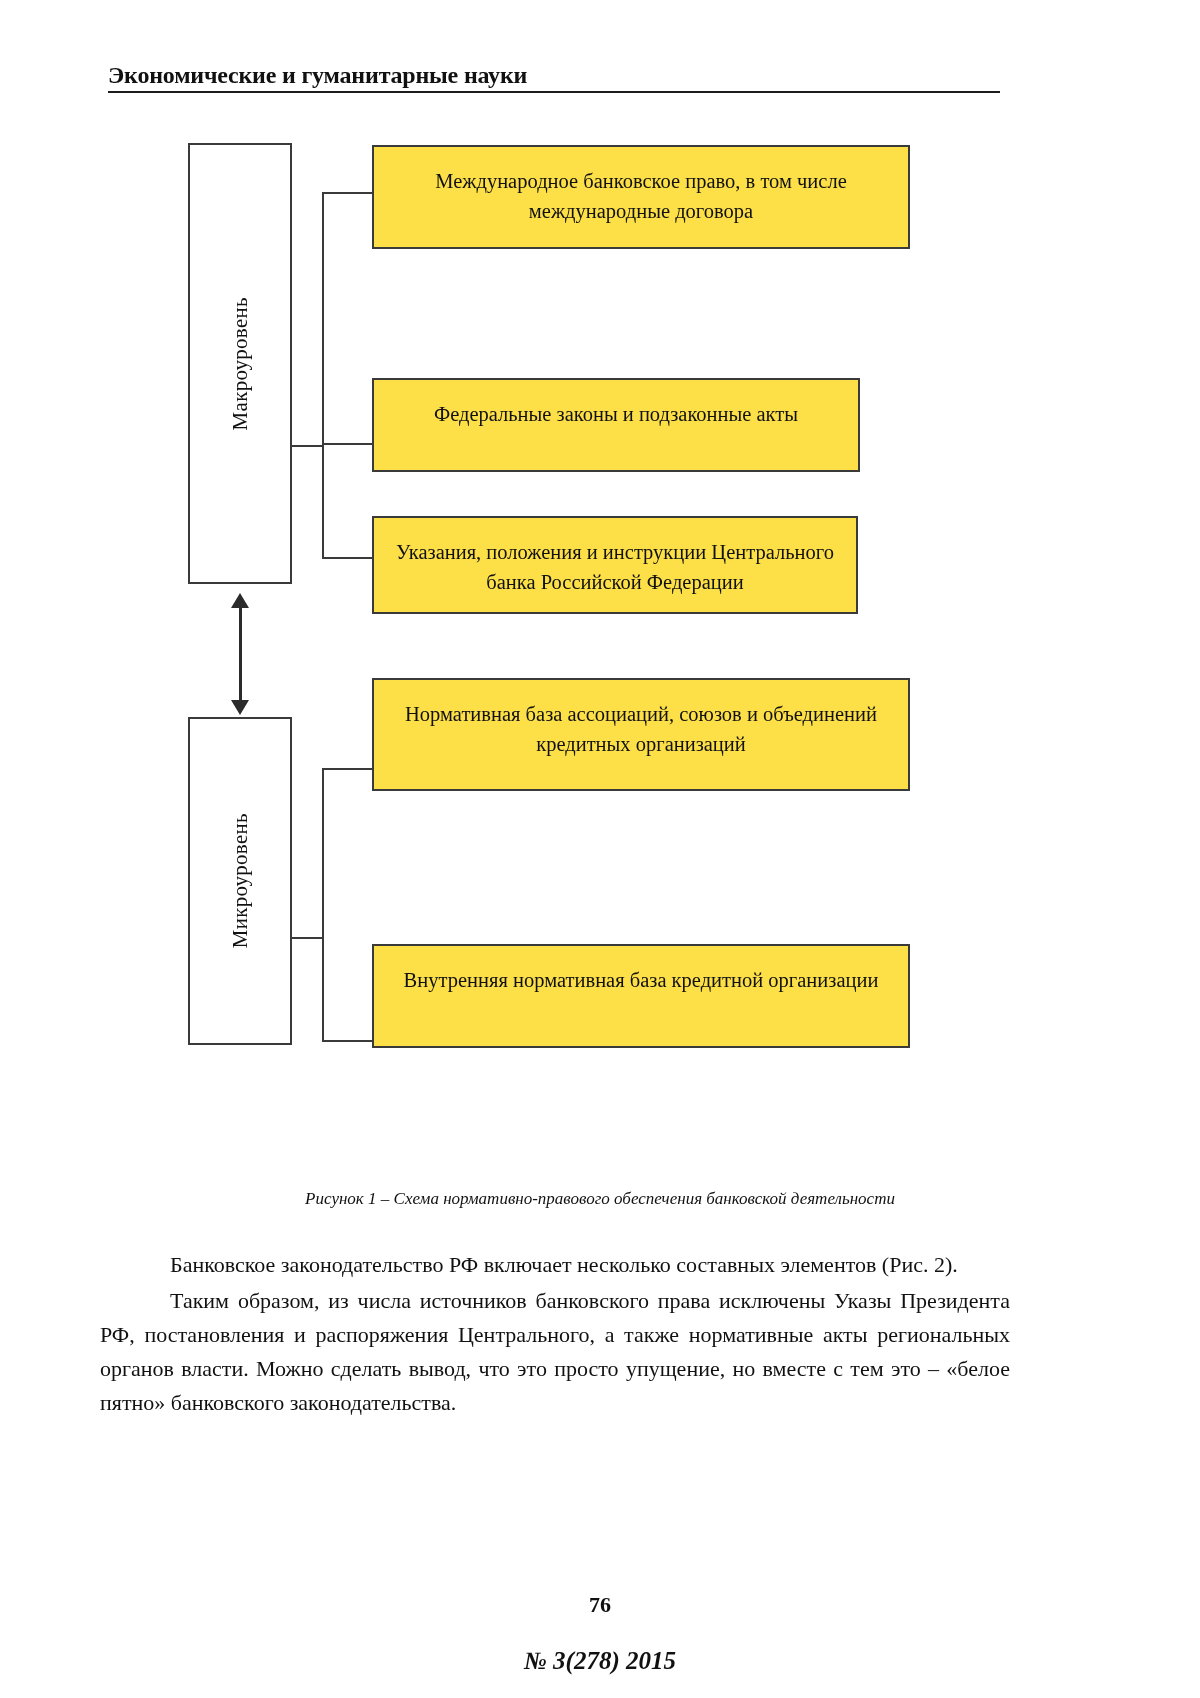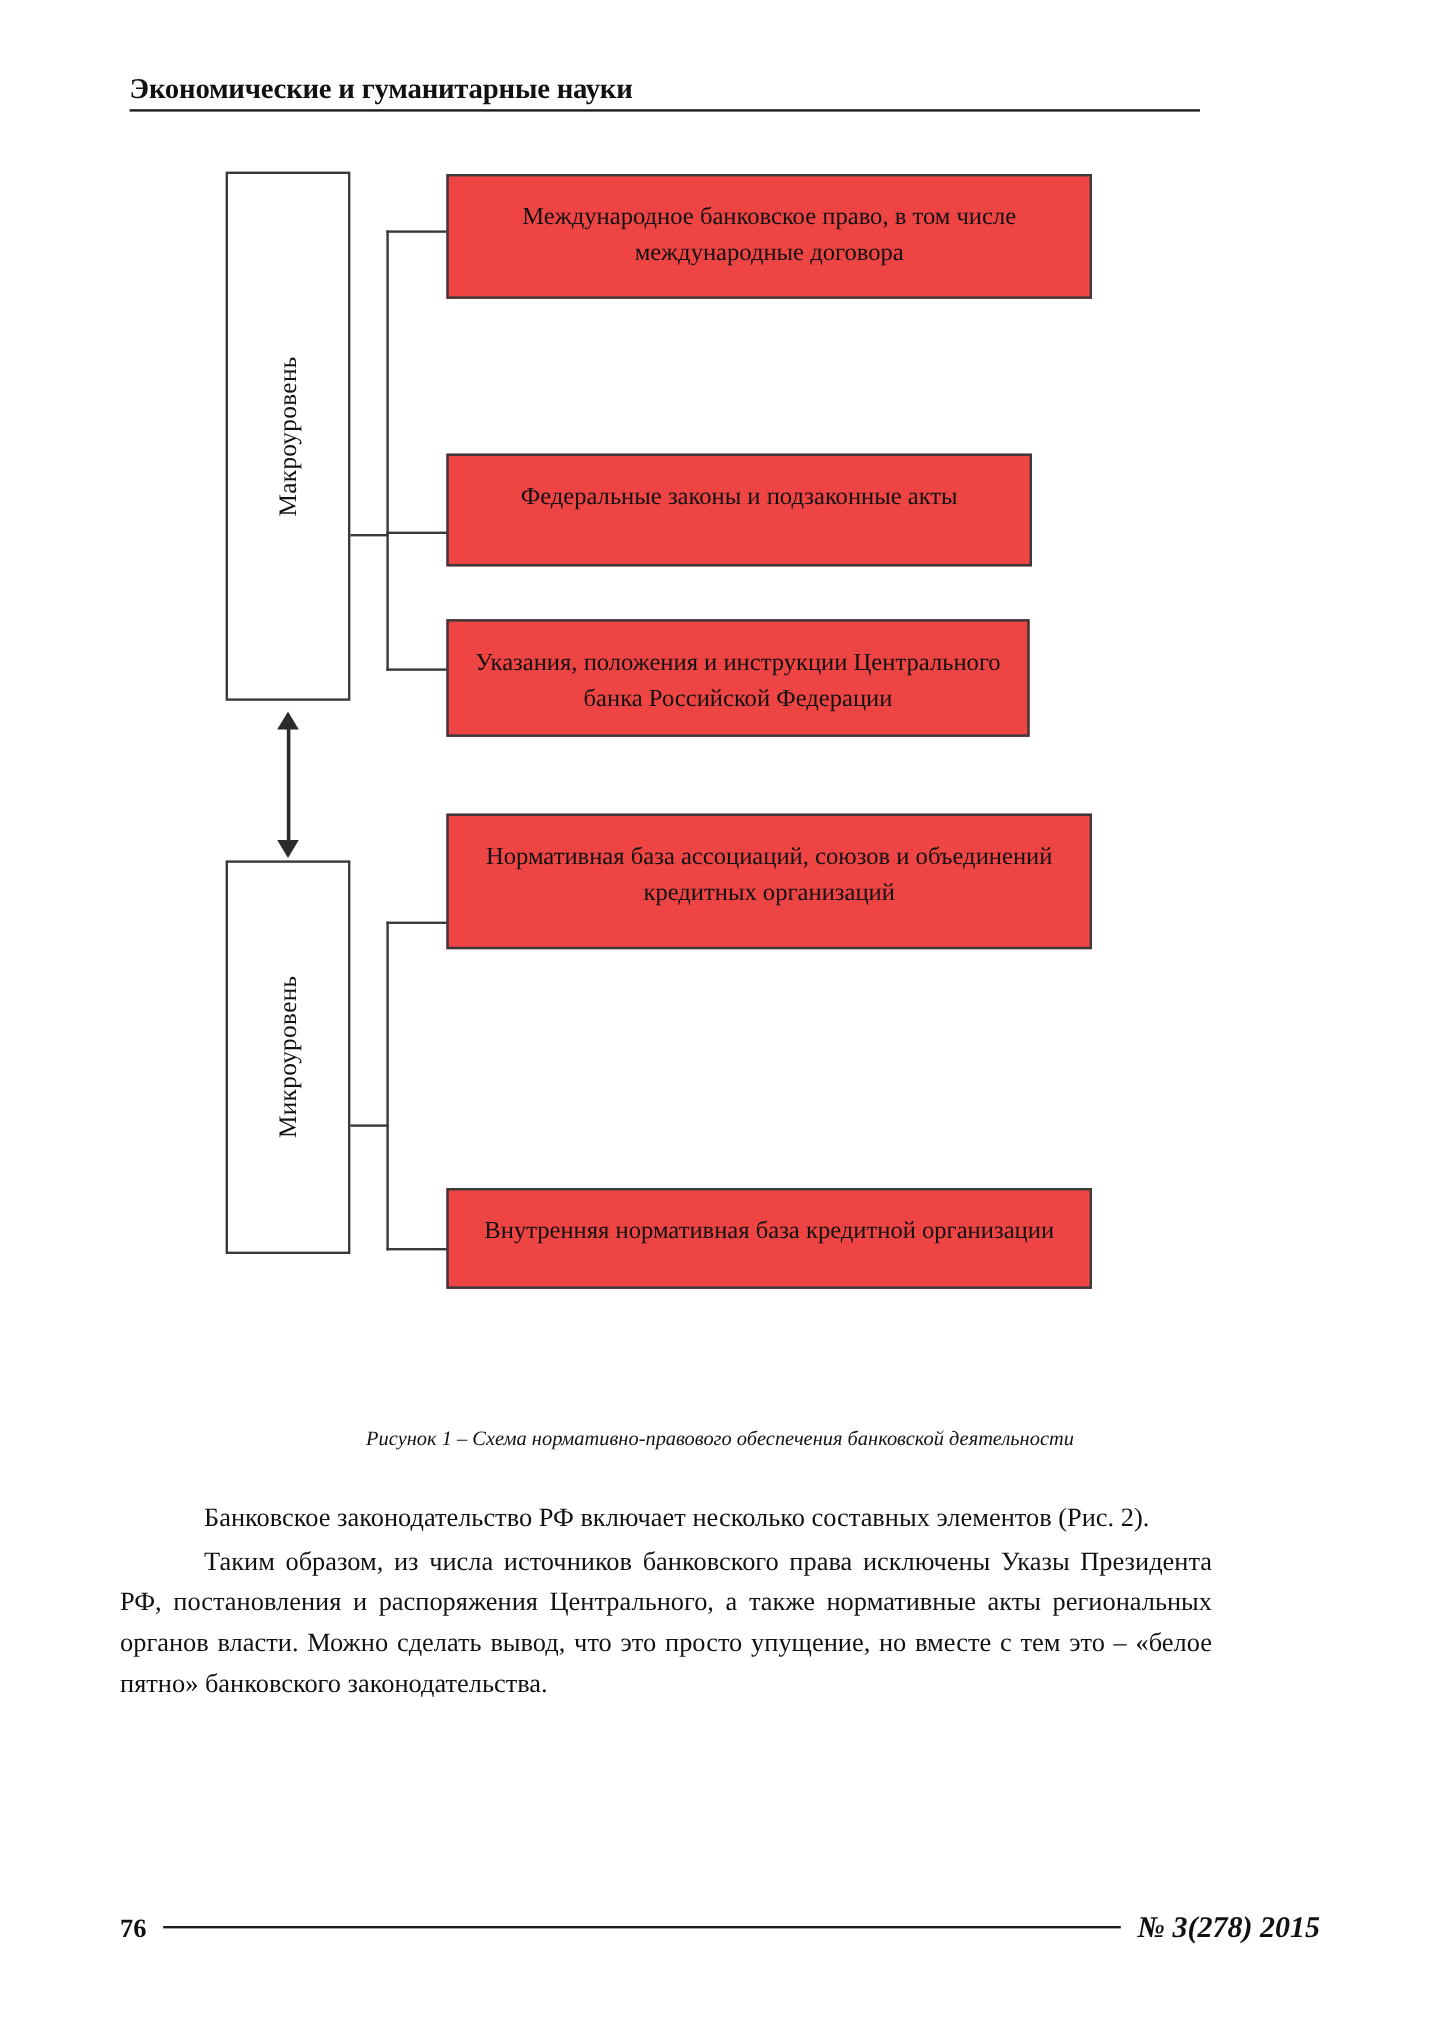--- a/index.html
+++ b/index.html
@@ -70,39 +70,39 @@
     white-space: nowrap;
     letter-spacing: 0.3px;
   }
 
   #macro-level-box { left: 188px; top: 143px; width: 104px; height: 441px; }
   #micro-level-box { left: 188px; top: 717px; width: 104px; height: 328px; }
 
   .content-box {
     position: absolute;
     border: 2px solid #3a3a3a;
-    background: #ef4444;
+    background: #fde047;
     box-sizing: border-box;
     display: flex;
     align-items: flex-start;
     justify-content: center;
     padding-top: 20px;
   }
   .content-box .ctext {
     font-size: 20.5px;
     line-height: 1.45;
     text-align: center;
     padding: 0 14px;
   }
 
   #box-international { left: 372px; top: 145px;  width: 538px; height: 104px; }
   #box-federal-laws  { left: 372px; top: 378px;  width: 488px; height: 94px;  }
   #box-cbr-rules     { left: 372px; top: 516px;  width: 486px; height: 98px;  }
   #box-associations  { left: 372px; top: 678px;  width: 538px; height: 113px; }
-  #box-internal      { left: 372px; top: 990px; width: 538px; height: 84px; justify-content: center; }
+  #box-internal      { left: 372px; top: 944px; width: 538px; height: 104px; justify-content: center; }
 
   
   .conn {
     position: absolute;
     background: #3a3a3a;
   }
   .conn-h { height: 2px; }
   .conn-v { width: 2px; }
 
   
@@ -153,20 +153,21 @@
 
   
   .footer {
     position: absolute;
     left: 100px;
     top: 1594px;
     width: 1000px;
     display: flex;
     align-items: center;
     gap: 14px;
+    flex-direction: column;
   }
   .footer .page-no {
     font-size: 22px;
     font-weight: bold;
     line-height: 1;
   }
   .footer .foot-rule {
     flex: 1 1 auto;
     height: 0;
     border-bottom: 2.2px solid #1c1c1c;

